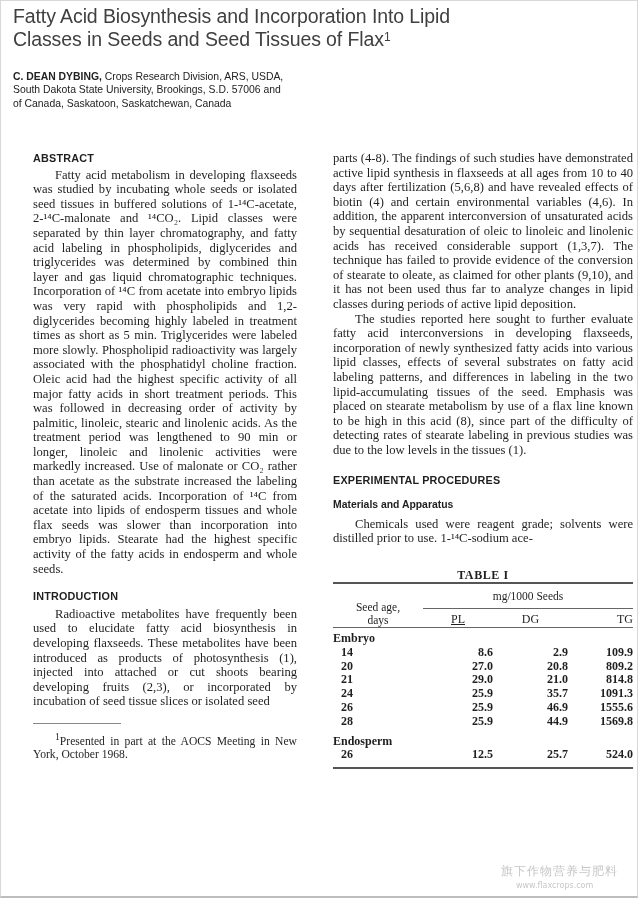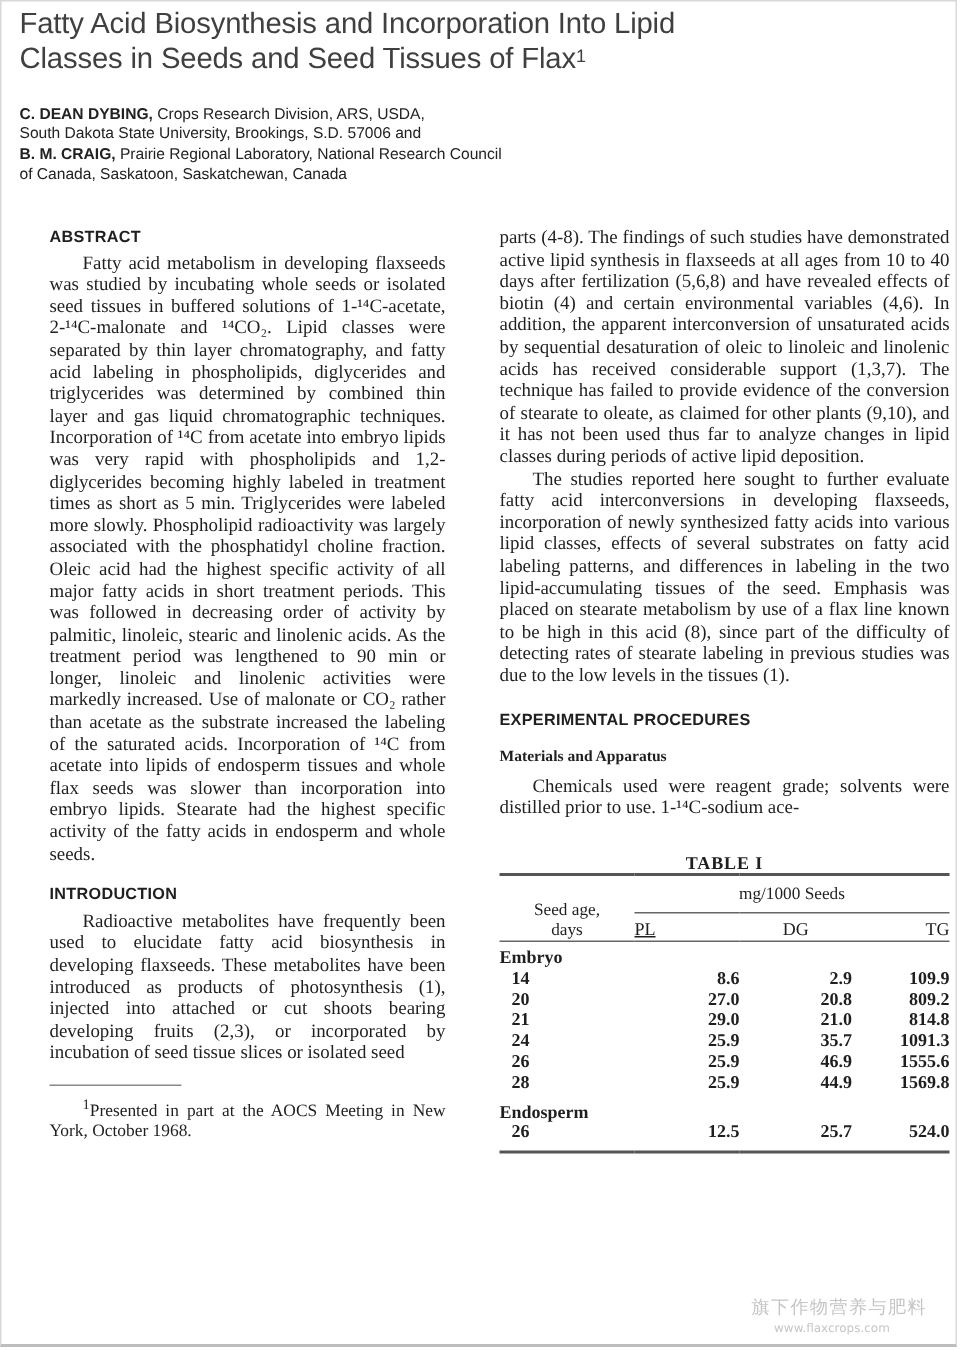--- a/index.html
+++ b/index.html
@@ -6,21 +6,21 @@
   body { width:640px; height:900px; background:#ffffff; overflow:hidden; position:relative; color:#1d1d1d; }
   .page { position:absolute; left:0; top:0; width:638px; height:898px; border:1px solid #d8d8d8; border-bottom:2px solid #bdbdbd; box-sizing:border-box; }
   .title { position:absolute; left:12px; top:4px; width:600px; font-family:"Liberation Sans", sans-serif; font-size:19.5px; line-height:23px; color:#404040; letter-spacing:-0.1px; }
   .title sup { font-size:12px; vertical-align:top; position:relative; top:-2px; }
   .authors { position:absolute; left:12px; top:69px; width:420px; font-family:"Liberation Sans", sans-serif; font-size:10.4px; line-height:13.3px; color:#222; }
   .authors b { font-weight:bold; }
   .col { position:absolute; font-family:"Liberation Serif", serif; font-size:12.6px; line-height:14.6px; text-align:justify; color:#1f1f1f; }
   .col-left { left:32px; top:150px; width:264px; }
   .col-right { left:332px; top:150px; width:300px; }
   .heading { font-family:"Liberation Sans", sans-serif; font-weight:bold; font-size:10.8px; text-align:left; letter-spacing:0.2px; margin:0; }
-  .subhead { font-family:Liberation Serif, serif; font-weight:bold; font-size:10.4px; margin:0; }
+  .subhead { font-family:Liberation Sans, sans-serif; font-weight:bold; font-size:10.4px; margin:0; }
   p { margin:0; }
   .indent { text-indent:22px; }
   .fn-rule { width:88px; height:0; border-top:1px solid #888; margin:14px 0 6px 0; }
   .table-title { font-family:"Liberation Serif", serif; font-weight:bold; font-size:12px; text-align:center; letter-spacing:0.6px; }
   .table-caption { font-family:"Liberation Serif", serif; font-weight:bold; font-size:11.3px; line-height:13px; text-align:center; }
   table { border-collapse:collapse; width:300px; font-family:"Liberation Serif", serif; font-size:12px; }
   td, th { padding:0; line-height:13.8px; font-weight:normal; }
   .num { text-align:right; font-weight:bold; }
   .rule-top { border-top:2px solid #555; }
   .rule-thin { border-top:1px solid #666; }
@@ -34,21 +34,20 @@
 <div class="page">
 
   <div class="title">
     <div>Fatty Acid Biosynthesis and Incorporation Into Lipid</div>
     <div><span>Classes in Seeds and Seed Tissues of Flax</span><sup>1</sup></div>
   </div>
 
   <div class="authors">
     <div><b>C. DEAN DYBING,</b><span> Crops Research Division, ARS, USDA,</span></div>
     <div>South Dakota State University, Brookings, S.D. 57006 and</div>
-    <div><b>B. M. CRAIG,</b><span> Prairie Regional Laboratory, National Research Council</span></div>
     <div>of Canada, Saskatoon, Saskatchewan, Canada</div>
   </div>
 
   <div class="col col-left">
     <div class="heading" style="margin-bottom:2px;">ABSTRACT</div>
     <p class="indent">Fatty acid metabolism in developing flaxseeds was studied by incubating whole seeds or isolated seed tissues in buffered solutions of 1-¹⁴C-acetate, 2-¹⁴C-malonate and ¹⁴CO₂. Lipid classes were separated by thin layer chromatography, and fatty acid labeling in phospholipids, diglycerides and triglycerides was determined by combined thin layer and gas liquid chromatographic techniques. Incorporation of ¹⁴C from acetate into embryo lipids was very rapid with phospholipids and 1,2-diglycerides becoming highly labeled in treatment times as short as 5 min. Triglycerides were labeled more slowly. Phospholipid radioactivity was largely associated with the phosphatidyl choline fraction. Oleic acid had the highest specific activity of all major fatty acids in short treatment periods. This was followed in decreasing order of activity by palmitic, linoleic, stearic and linolenic acids. As the treatment period was lengthened to 90 min or longer, linoleic and linolenic activities were markedly increased. Use of malonate or CO₂ rather than acetate as the substrate increased the labeling of the saturated acids. Incorporation of ¹⁴C from acetate into lipids of endosperm tissues and whole flax seeds was slower than incorporation into embryo lipids. Stearate had the highest specific activity of the fatty acids in endosperm and whole seeds.</p>
 
     <div class="heading" style="margin-top:13px; margin-bottom:3px;">INTRODUCTION</div>
     <p class="indent">Radioactive metabolites have frequently been used to elucidate fatty acid biosynthesis in developing flaxseeds. These metabolites have been introduced as products of photosynthesis (1), injected into attached or cut shoots bearing developing fruits (2,3), or incorporated by incubation of seed tissue slices or isolated seed</p>
 
@@ -72,21 +71,21 @@
             <td colspan="4" class="rule-top" style="height:6px;"></td>
           </tr>
       <tr>
         <td rowspan="2" style="width:90px; vertical-align:bottom; text-align:center; font-size:11.5px; line-height:13px;">
           <div>Seed age,</div>
           <div>days</div>
         </td>
         <td colspan="3" style="text-align:center; font-size:11.5px; border-bottom:1px solid #666; padding-bottom:4px;">mg/1000 Seeds</td>
       </tr>
       <tr>
-        <td style="text-align:left; padding-top:4px;text-decoration:underline;">PL</td>
+        <td style="text-align:center; padding-top:4px;text-decoration:underline;">PL</td>
         <td style="text-align:center; padding-top:4px;">DG</td>
         <td style="text-align:right; padding-top:4px;">TG</td>
       </tr>
       <tr>
             <td colspan="4" class="rule-thin" style="height:4px;"></td>
           </tr>
 
       <tr>
             <td colspan="4" style="font-weight:bold;">Embryo</td>
           </tr>

